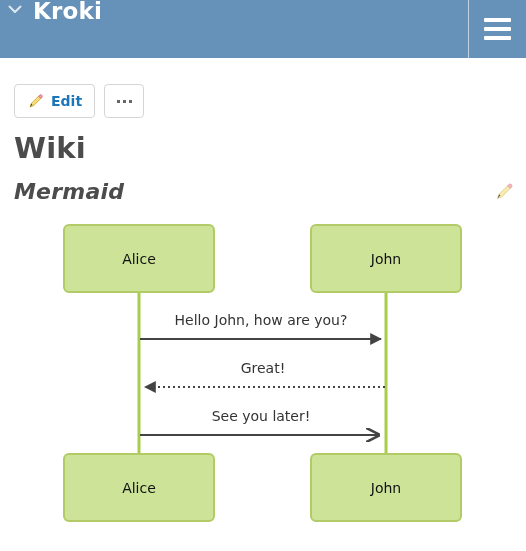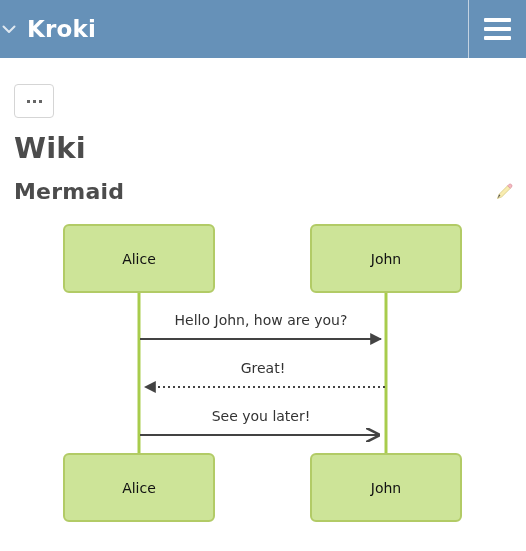--- a/index.html
+++ b/index.html
@@ -19,23 +19,22 @@
   #appbar {
     position: absolute;
     left: 0; top: 0;
     width: 526px; height: 58px;
     background: #6691b8;
     display: flex;
     align-items: center;
   }
   #appbar-left {
     display: flex;
-    align-items: center;
     flex: 1 1 auto;
-    padding-left: 0;
+    padding-left: 6px;
     height: 100%;
   }
   .chevron-down {
     width: 18px; height: 18px;
     margin-right: 9px;
     flex: 0 0 auto;
     display: block;
   }
   #app-title {
     color: #ffffff;
@@ -122,20 +121,21 @@
     color: #4c4c4c;
     letter-spacing: 0.2px;
   }
   #section-title {
     position: absolute;
     left: 14px; top: 179px;
     font-size: 22px;
     font-weight: bold;
     color: #4c4c4c;
     letter-spacing: 0.2px;
+    font-style: italic;
   }
   #section-edit-icon {
     position: absolute;
     right: 12px; top: 182px;
     width: 20px; height: 20px;
     cursor: pointer;
   }
 
   
   #diagram {
@@ -173,20 +173,31 @@
   <div id="appbar-divider"></div>
   <div id="menu-button">
     <span class="bar"></span>
     <span class="bar"></span>
     <span class="bar"></span>
   </div>
 </div>
 
 <div id="toolbar">
 
+  <div class="tbtn">
+    <span class="glyph">
+      <svg width="17" height="17" viewBox="0 0 17 17" xmlns="http://www.w3.org/2000/svg" aria-hidden="true">
+        <path d="M3 14 L4.4 10.4 L11.6 3.2 L13.8 5.4 L6.6 12.6 Z" fill="#f7e07a" stroke="#c9a227" stroke-width="0.9" stroke-linejoin="round"></path>
+        <path d="M11.6 3.2 L12.6 2.2 A1.4 1.4 0 0 1 14.8 4.4 L13.8 5.4 Z" fill="#f49ca8" stroke="#c9636f" stroke-width="0.8" stroke-linejoin="round"></path>
+        <path d="M3 14 L4.4 10.4 L5.4 11.4 Z" fill="#3c3c3c"></path>
+        <path d="M5.0 10.0 L10.6 4.4" stroke="#d8bf55" stroke-width="0.8"></path>
+      </svg>
+    </span>
+    <span>Edit</span>
+  </div>
 
 
   <div class="tbtn more">
     <span class="dots">
       <i></i>
         <i></i>
         <i></i>
     </span>
   </div>
 </div>

